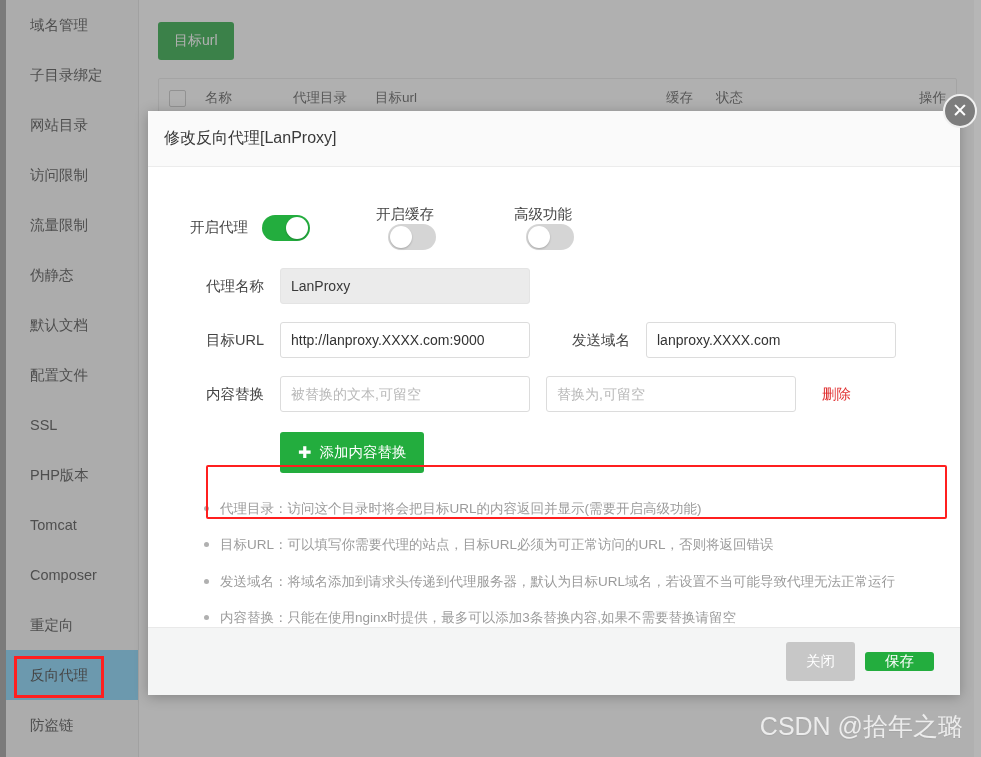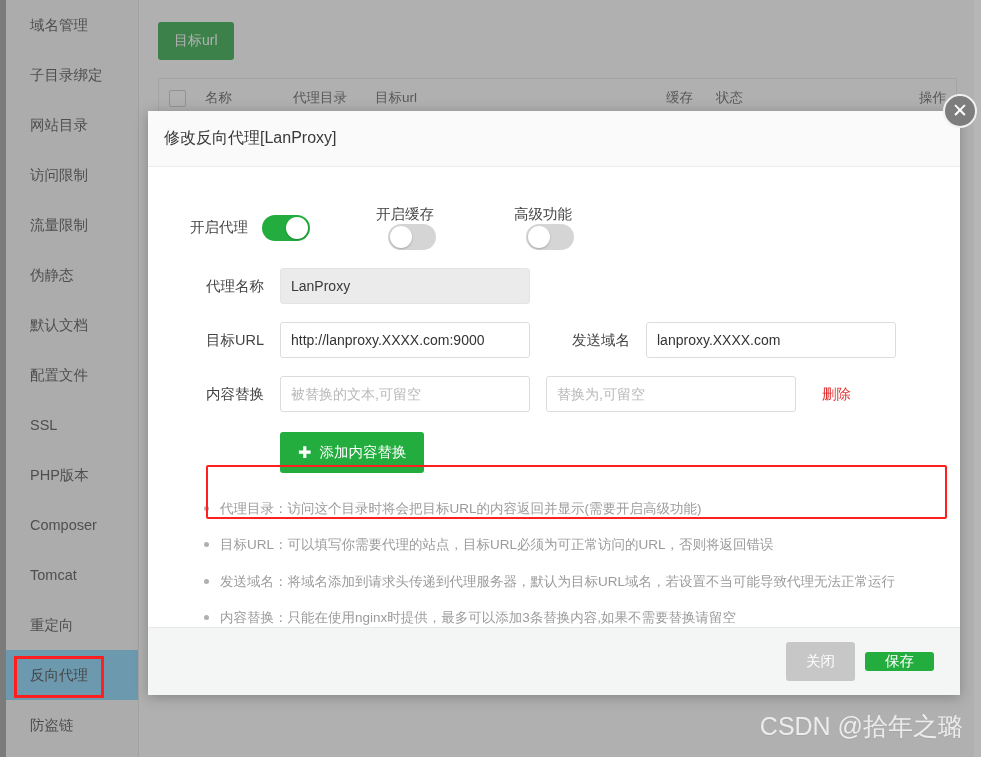--- a/index.html
+++ b/index.html
@@ -427,24 +427,24 @@
     <div class="sidebar-item">
       <span>配置文件</span>
     </div>
     <div class="sidebar-item">
       <span>SSL</span>
     </div>
     <div class="sidebar-item">
       <span>PHP版本</span>
     </div>
     <div class="sidebar-item">
+      <span>Tomcat</span>
+    </div>
+    <div class="sidebar-item">
       <span>Composer</span>
-    </div>
-    <div class="sidebar-item">
-      <span>Tomcat</span>
     </div>
     <div class="sidebar-item">
       <span>重定向</span>
     </div>
     <div class="sidebar-item active">
       <span>反向代理</span>
     </div>
     <div class="sidebar-item">
       <span>防盗链</span>
     </div>

